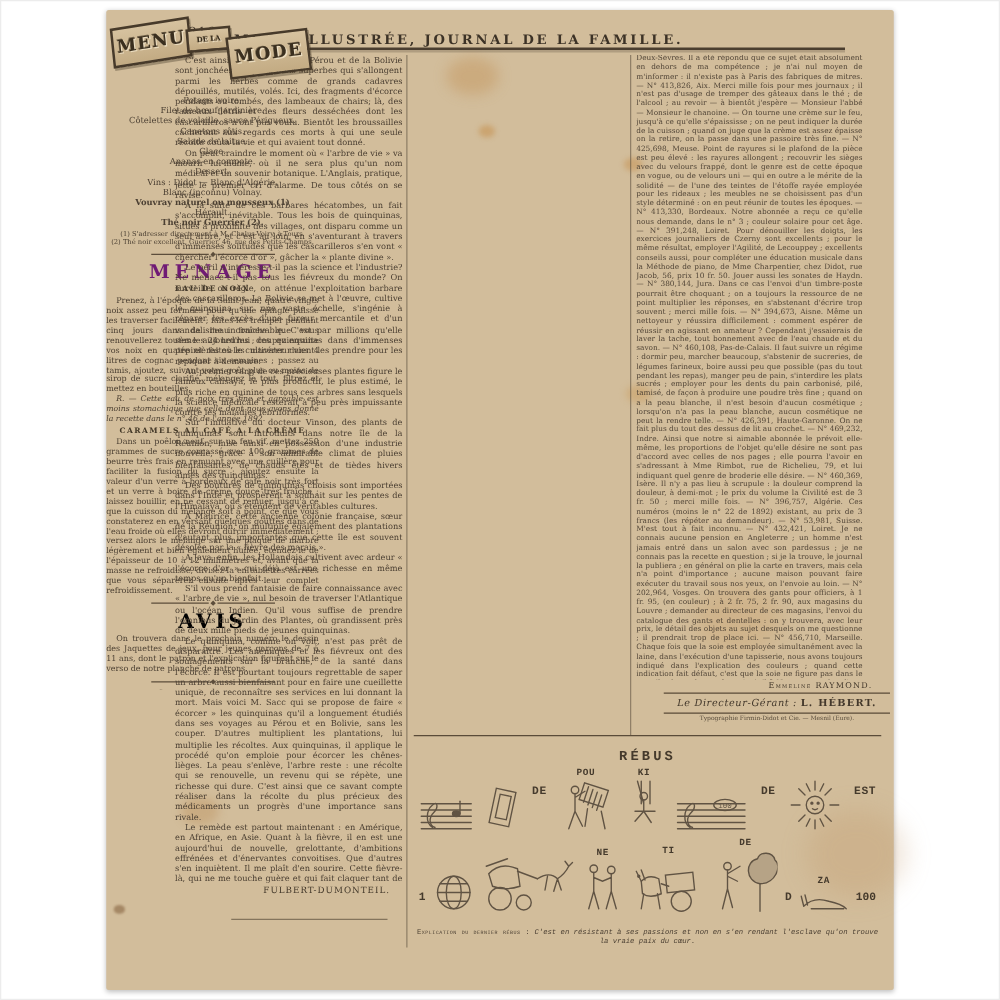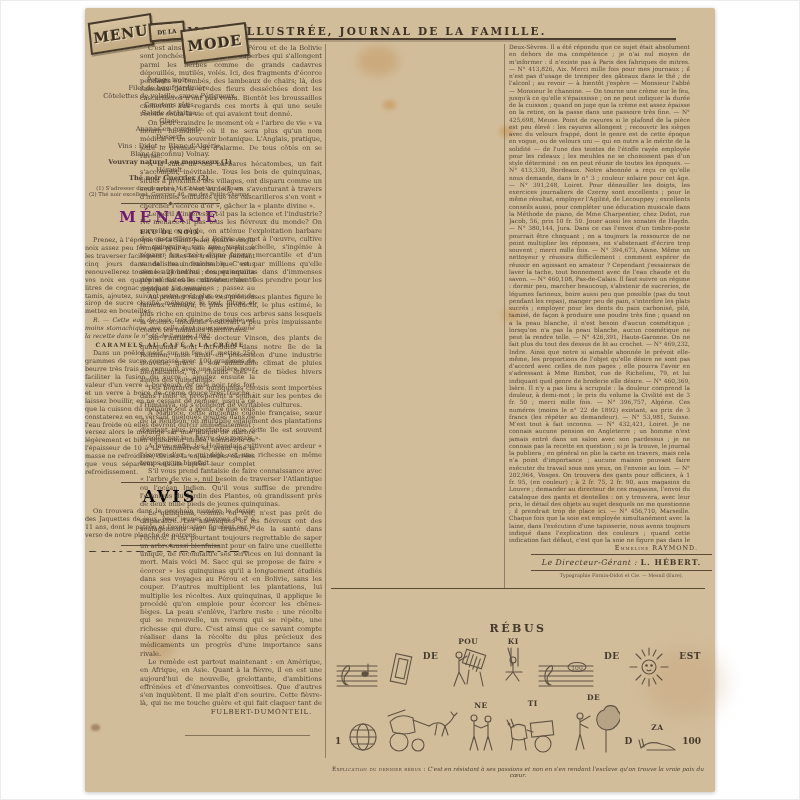--- a/index.html
+++ b/index.html
@@ -57,21 +57,21 @@
   .h-rens{font-size:12px;font-weight:bold;letter-spacing:2px;text-align:center;color:#392f23;margin:2px 0 2px;}
   
   .right-footer{position:absolute;left:446px;top:536px;width:181px;color:#43382b;}
   .sig-right{text-align:right;padding-right:14px;font-size:6.4px;letter-spacing:1px;font-variant:small-caps;}
   .rf-rule{height:1px;background:#5a4b39;margin:2px 0;}
   .director{text-align:center;font-size:7.8px;font-style:italic;letter-spacing:.5px;padding:1px 0;}
   .director b{font-style:normal;font-weight:bold;letter-spacing:1px;}
   .typo-line{text-align:center;font-size:4.8px;margin-top:2px;color:#564a3a;}
   .long-rule{position:absolute;left:246px;top:580px;width:374px;height:1px;background:#5a4b39;}
   
-  .rebus{position:absolute;left:246px;top:612px;width:374px;height:158px;color:#453a2c;}
+  .rebus{position:absolute;left:246px;top:590px;width:374px;height:158px;color:#453a2c;font-family:Liberation Mono, monospace;}
   .h-rebus{font-size:11px;font-weight:bold;letter-spacing:2.5px;text-align:center;margin:2px 0 1px;}
   .rrow{display:flex;align-items:flex-end;justify-content:space-between;padding:0 4px;}
   .rrow1{height:52px;} .rrow2{height:62px;margin-top:4px;}
   .ritem{display:flex;flex-direction:column;align-items:center;justify-content:flex-end;}
   .rlbl{font-size:7.5px;font-weight:bold;letter-spacing:.5px;line-height:8px;margin-top:42px;}
   .rword{font-size:9px;font-weight:bold;letter-spacing:.5px;align-self:center;padding-bottom:12px;}
   .rnum{font-size:9px;font-weight:bold;padding-bottom:8px;}
   svg.ric{stroke:#54483a;fill:none;stroke-width:1.1;stroke-linecap:round;opacity:.9;}
   .explain{position:absolute;left:0;bottom:0;width:100%;text-align:center;font-size:5.8px;color:#4c4033;}
   .explain .lab{font-variant:small-caps;letter-spacing:.4px;}

